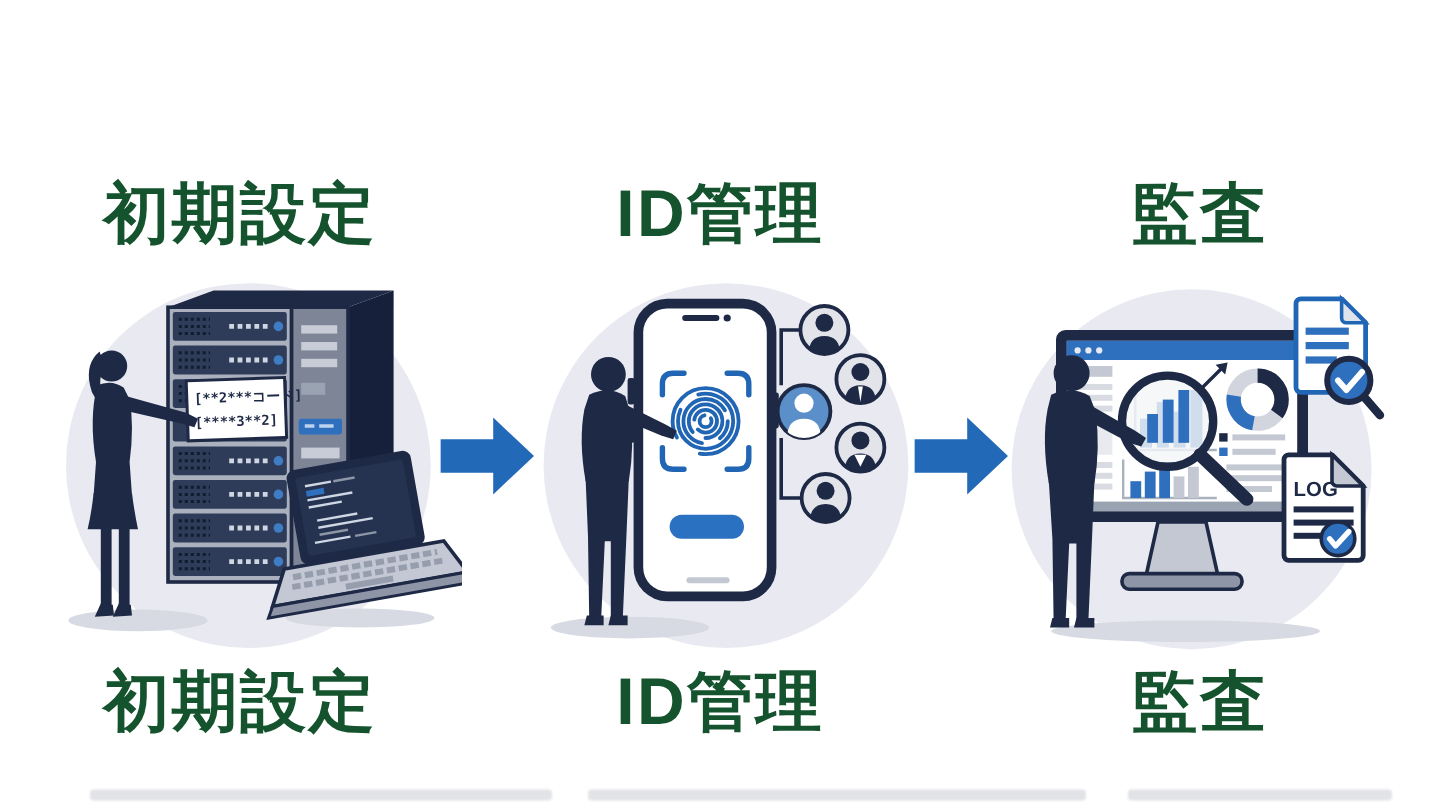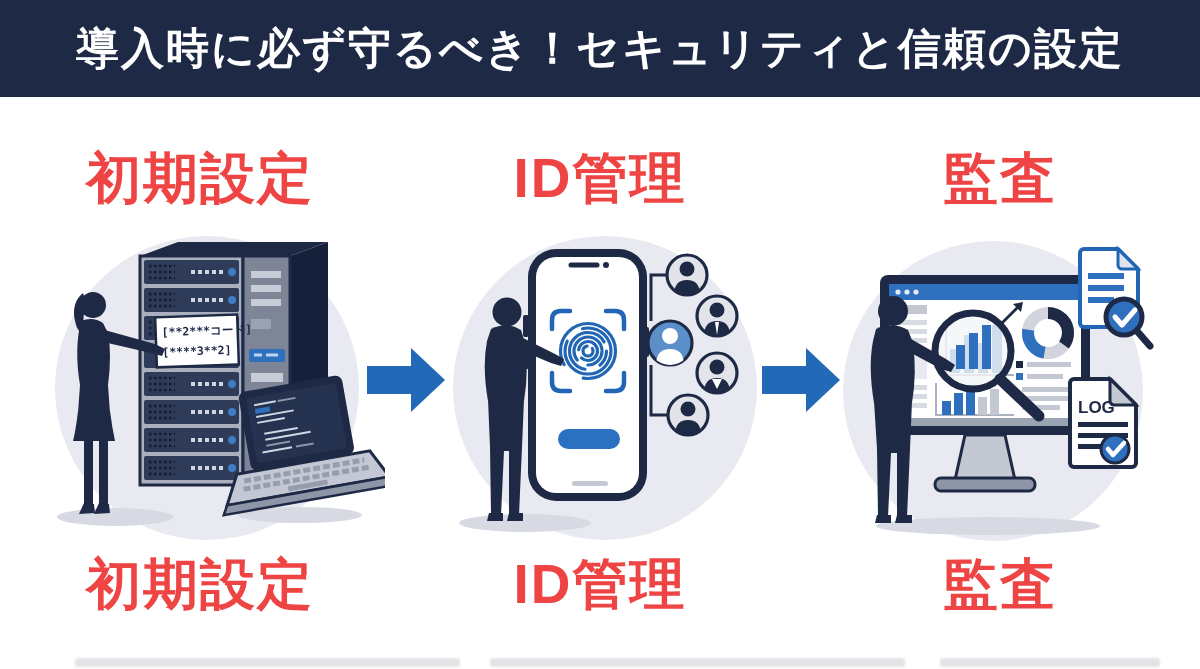--- a/index.html
+++ b/index.html
@@ -1,37 +1,34 @@
 <!DOCTYPE html>
 <html><head>
 <meta charset="utf-8">
 <style>
   html,body{margin:0;padding:0;background:#fff;}
   .canvas{position:relative;width:1200px;height:669px;background:#ffffff;overflow:hidden;
           font-family:"Liberation Sans", sans-serif;}
   .header{position:absolute;left:0;top:0;width:1200px;height:97px;background:#1e2946;
           display:flex;align-items:center;justify-content:center;}
   .header h1{margin:0;color:#ffffff;font-size:43px;font-weight:800;letter-spacing:2px;white-space:nowrap;}
-  .step-title{position:absolute;width:340px;text-align:center;color:#ef4444;
+  .step-title{position:absolute;width:340px;text-align:center;color:#14532d;
               font-size:55px;font-weight:800;letter-spacing:2px;white-space:nowrap;}
   .illus{position:absolute;}
   .arrow{position:absolute;width:80px;height:70px;}
   .smudge{position:absolute;top:658px;height:9px;background:#d8dade;opacity:.75;
           border-radius:3px;filter:blur(1px);}
   svg text.mono{font-family:"DejaVu Sans Mono", monospace;font-weight:bold;fill:#1e2946;}
   svg text.logtxt{font-family:"Liberation Sans", sans-serif;font-weight:800;fill:#1e2946;}
 </style>
 </head>
 <body>
 
 <div class="canvas">
 
-  <div class="header">
-    <h1>導入時に必ず守るべき！セキュリティと信頼の設定</h1>
-  </div>
 
   <div class="step-title" style="left:30px;top:142px;">初期設定</div>
   <div class="step-title" style="left:430px;top:142px;">ID管理</div>
   <div class="step-title" style="left:830px;top:142px;">監査</div>
 
   <div class="step-title" style="left:30px;top:548px;">初期設定</div>
   <div class="step-title" style="left:430px;top:548px;">ID管理</div>
   <div class="step-title" style="left:830px;top:548px;">監査</div>
 
   <svg class="illus" style="left:45px;top:233px;" width="340" height="312" viewBox="0 0 340 312">

